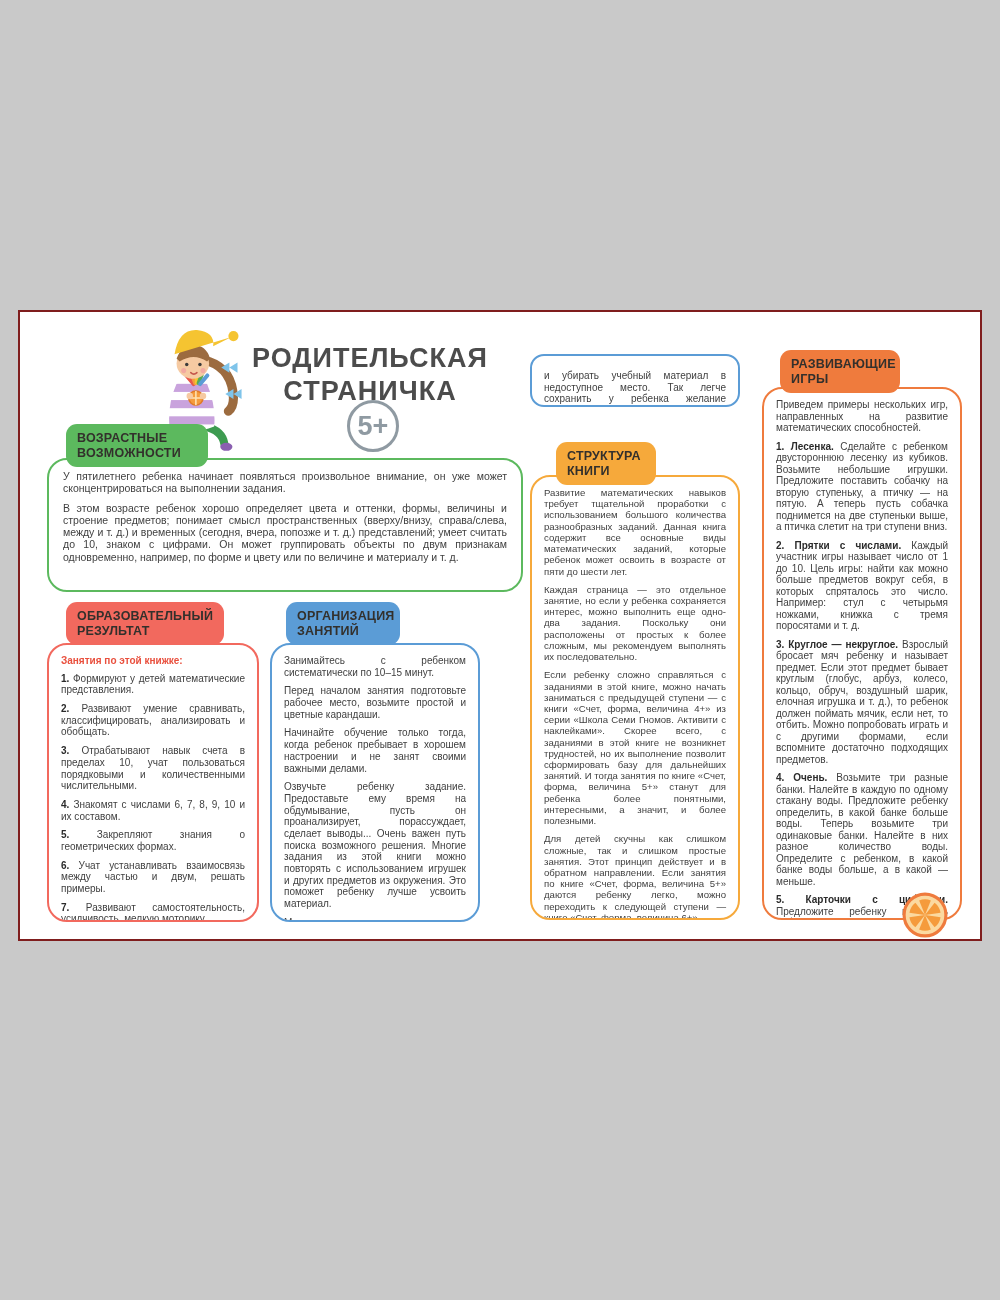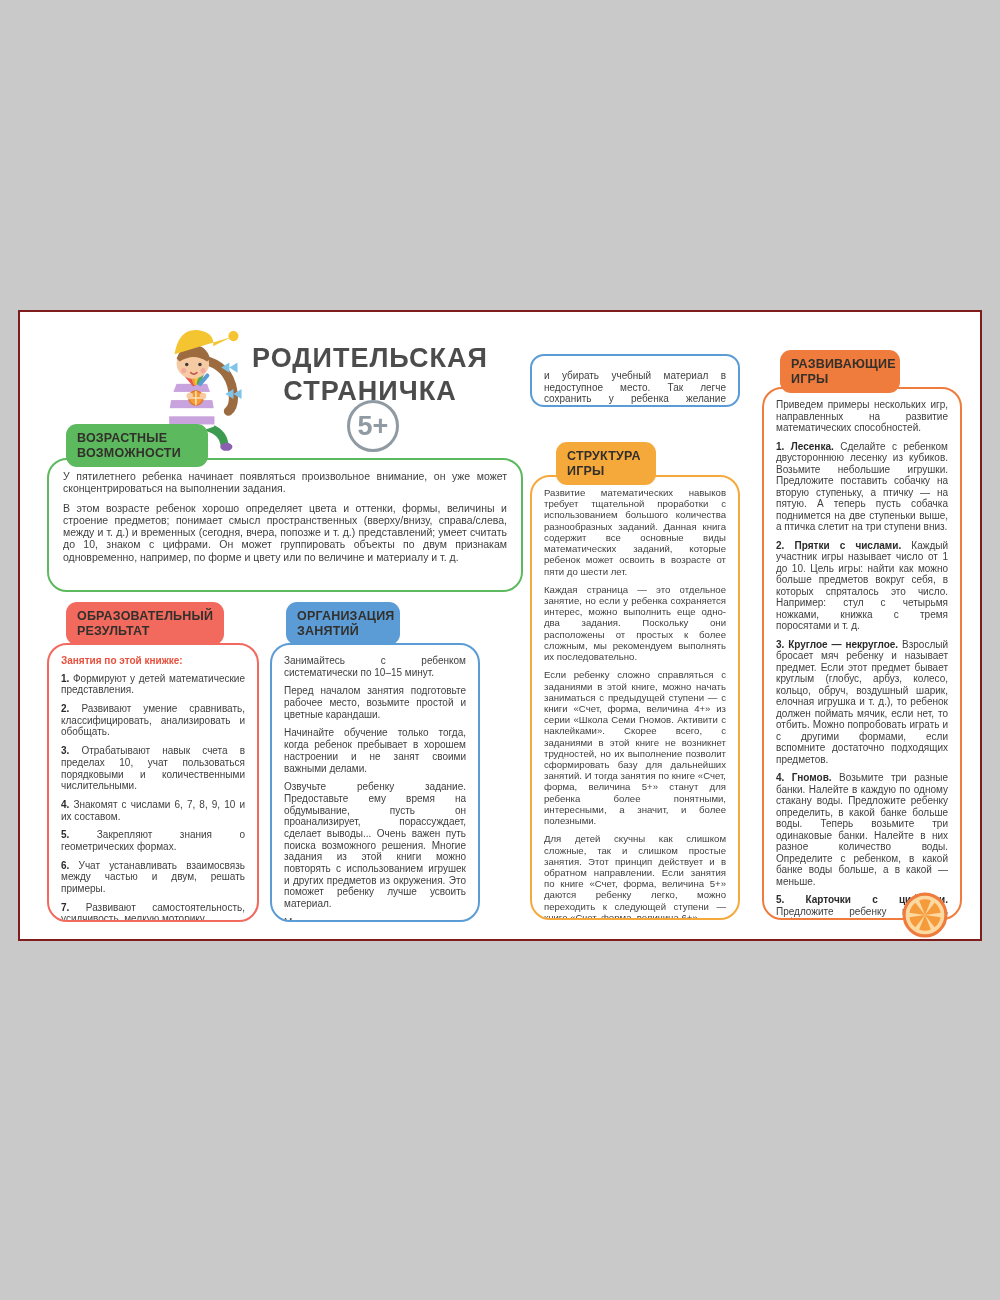--- a/index.html
+++ b/index.html
@@ -154,36 +154,36 @@
     <p>Перед началом занятия подготовьте рабочее место, возьмите простой и цветные карандаши.</p>
     <p>Начинайте обучение только тогда, когда ребенок пребывает в хорошем настроении и не занят своими важными делами.</p>
     <p>Озвучьте ребенку задание. Предоставьте ему время на обдумывание, пусть он проанализирует, порассуждает, сделает выводы... Очень важен путь поиска возможного решения. Многие задания из этой книги можно повторять с использованием игрушек и других предметов из окружения. Это поможет ребенку лучше усвоить материал.</p>
     <p>Мы рекомендуем прекращать занятия как только ребенок начнет терять интерес,</p>
   </div>
   <div class="box b-blue cont" id="box-org-cont">
     <p>и убирать учебный материал в недоступное место. Так легче сохранить у ребенка желание заниматься в дальнейшем.</p>
   </div>
 
   <div class="tab t-amber" id="tab-structure">СТРУКТУРА
-ИГРЫ</div>
+КНИГИ</div>
   <div class="box b-amber" id="box-structure">
     <p>Развитие математических навыков требует тщательной проработки с использованием большого количества разнообразных заданий. Данная книга содержит все основные виды математических заданий, которые ребенок может освоить в возрасте от пяти до шести лет.</p>
     <p>Каждая страница — это отдельное занятие, но если у ребенка сохраняется интерес, можно выполнить еще одно-два задания. Поскольку они расположены от простых к более сложным, мы рекомендуем выполнять их последовательно.</p>
     <p>Если ребенку сложно справляться с заданиями в этой книге, можно начать заниматься с предыдущей ступени — с книги «Счет, форма, величина 4+» из серии «Школа Семи Гномов. Активити с наклейками». Скорее всего, с заданиями в этой книге не возникнет трудностей, но их выполнение позволит сформировать базу для дальнейших занятий. И тогда занятия по книге «Счет, форма, величина 5+» станут для ребенка более понятными, интересными, а значит, и более полезными.</p>
     <p>Для детей скучны как слишком сложные, так и слишком простые занятия. Этот принцип действует и в обратном направлении. Если занятия по книге «Счет, форма, величина 5+» даются ребенку легко, можно переходить к следующей ступени — книге «Счет, форма, величина 6+».</p>
   </div>
 
   <div class="tab t-orange" id="tab-games">РАЗВИВАЮЩИЕ
 ИГРЫ</div>
   <div class="box b-orange" id="box-games">
     <p>Приведем примеры нескольких игр, направленных на развитие математических способностей.</p>
     <p><b>1.</b> <b>Лесенка.</b> <span>Сделайте с ребенком двустороннюю лесенку из кубиков. Возьмите небольшие игрушки. Предложите поставить собачку на вторую ступеньку, а птичку — на пятую. А теперь пусть собачка поднимется на две ступеньки выше, а птичка слетит на три ступени вниз.</span></p>
     <p><b>2.</b> <b>Прятки с числами.</b> <span>Каждый участник игры называет число от 1 до 10. Цель игры: найти как можно больше предметов вокруг себя, в которых спряталось это число. Например: стул с четырьмя ножками, книжка с тремя поросятами и т. д.</span></p>
     <p><b>3.</b> <b>Круглое — некруглое.</b> <span>Взрослый бросает мяч ребенку и называет предмет. Если этот предмет бывает круглым (глобус, арбуз, колесо, кольцо, обруч, воздушный шарик, елочная игрушка и т. д.), то ребенок должен поймать мячик, если нет, то отбить. Можно попробовать играть и с другими формами, если вспомните достаточно подходящих предметов.</span></p>
-    <p><b>4.</b> <b>Гномов.</b> <span>Возьмите три разные банки. Налейте в каждую по одному стакану воды. Предложите ребенку определить, в какой банке больше воды. Теперь возьмите три одинаковые банки. Налейте в них разное количество воды. Определите с ребенком, в какой банке воды больше, а в какой — меньше.</span></p>
+    <p><b>4.</b> <b>Очень.</b> <span>Возьмите три разные банки. Налейте в каждую по одному стакану воды. Предложите ребенку определить, в какой банке больше воды. Теперь возьмите три одинаковые банки. Налейте в них разное количество воды. Определите с ребенком, в какой банке воды больше, а в какой — меньше.</span></p>
     <p><b>5.</b> <b>Карточки с цифрами.</b> <span>Предложите ребенку выложить цифры от 1 до 10 в правильном порядке и посчитать до 10 и обратно. Спросите: «Какие соседи у числа 6? Какое число идет после 8? И т. д.»</span></p>
   </div>
 
   <svg id="orange-slice" viewBox="0 0 44 44">
     <circle cx="22" cy="22" r="20" fill="#fbd9a0" stroke="#ef7b3d" stroke-width="3"></circle>
     <path d="M22,22 L36.9,24.1 A15,15 0 0 1 31.2,33.8 Z" fill="#f59b3c"></path>
     <path d="M22,22 L27.6,35.9 A15,15 0 0 1 16.4,35.9 Z" fill="#f59b3c"></path>
     <path d="M22,22 L12.8,33.8 A15,15 0 0 1 7.1,24.1 Z" fill="#f59b3c"></path>
     <path d="M22,22 L7.1,19.9 A15,15 0 0 1 12.8,10.2 Z" fill="#f59b3c"></path>
     <path d="M22,22 L16.4,8.1 A15,15 0 0 1 27.6,8.1 Z" fill="#f59b3c"></path>

